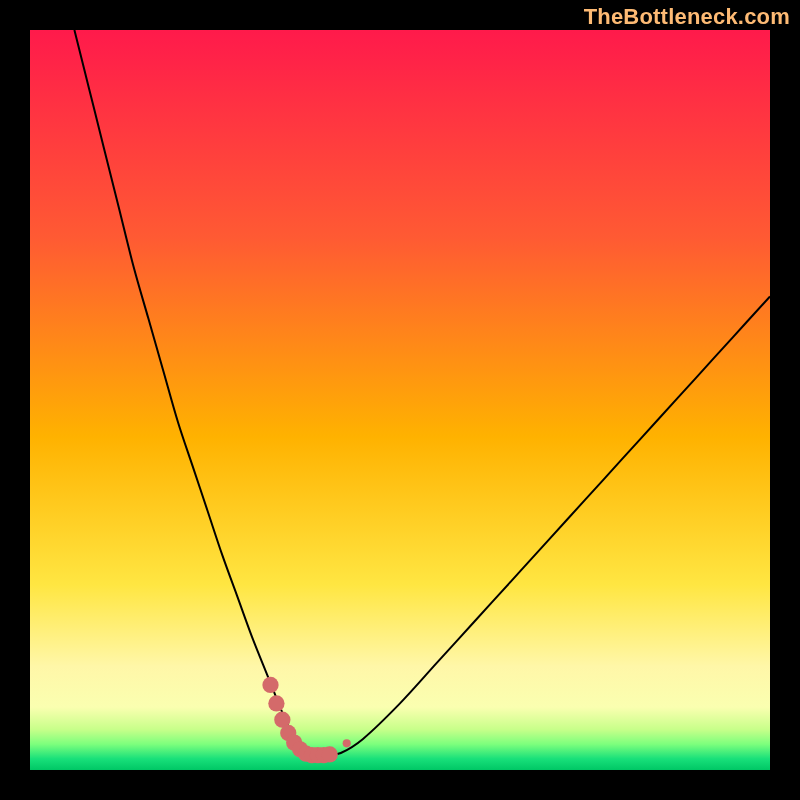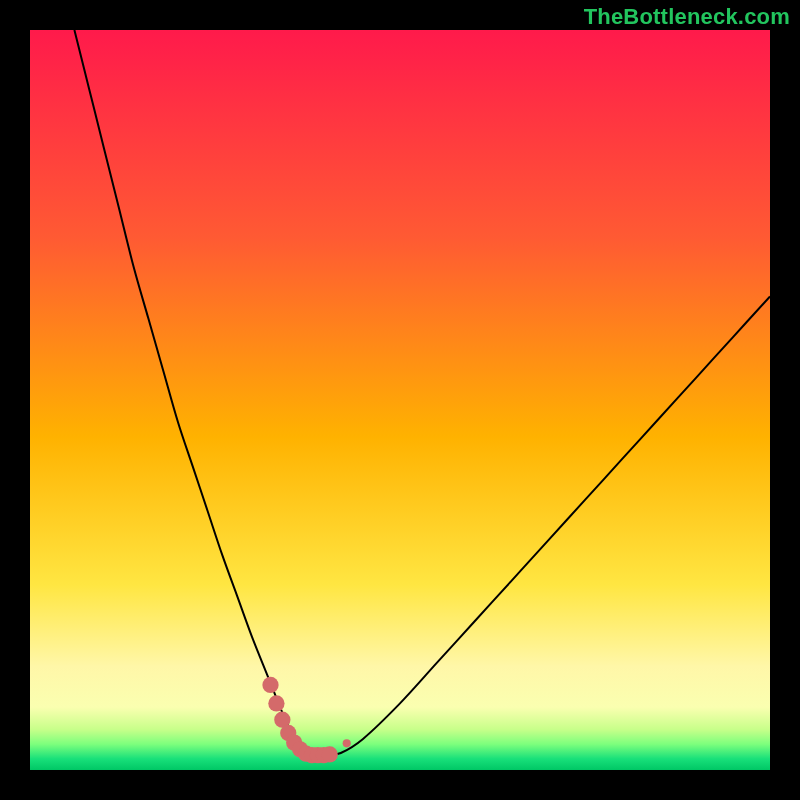--- a/index.html
+++ b/index.html
@@ -14,21 +14,21 @@
   .frame {
     position: relative;
     width: 800px;
     height: 800px;
     background: #000;
   }
   .watermark {
     position: absolute;
     top: 4px;
     right: 10px;
-    color: #22c55e;
+    color: #fdba74;
     font-size: 22px;
     font-weight: 600;
     letter-spacing: 0.2px;
     z-index: 20;
     user-select: none;
   }
   .plot-area {
     position: absolute;
     left: 30px;
     top: 30px;

